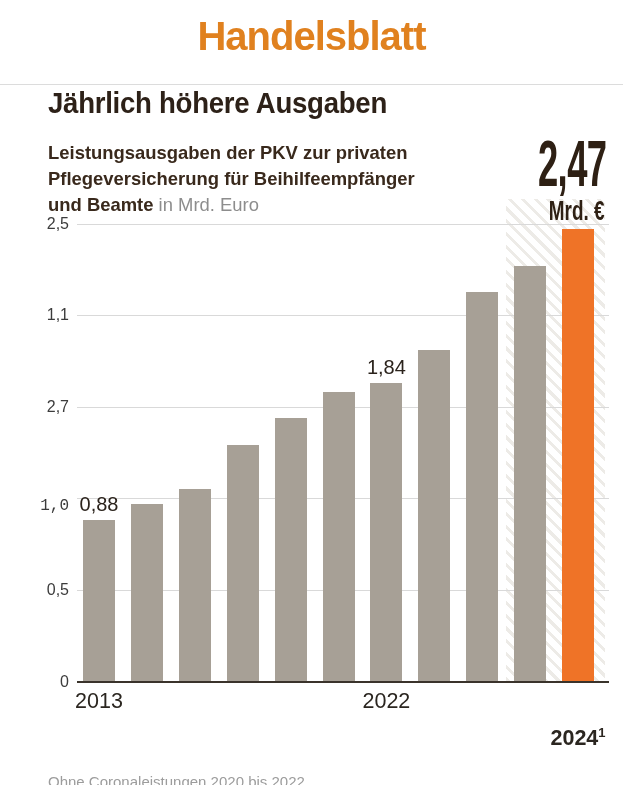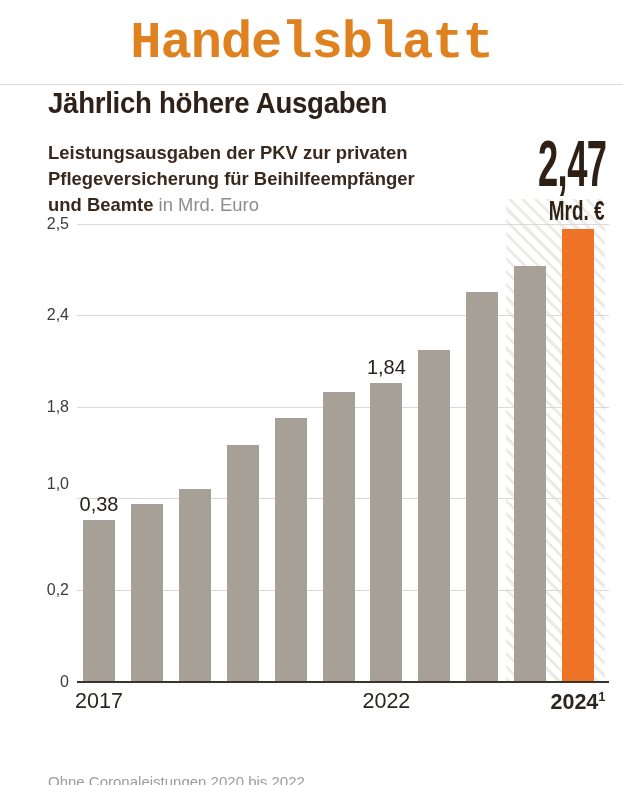--- a/index.html
+++ b/index.html
@@ -2,21 +2,21 @@
 <html><head>
 <meta charset="utf-8">
 <style>
   html,body { margin:0; padding:0; }
   body {
     width:623px; height:785px; background:#ffffff; position:relative;
     font-family:"Liberation Sans", sans-serif; overflow:hidden;
   }
   .logo {
     position:absolute; top:14px; left:0; width:623px; text-align:center;
-    font-family:Liberation Mono, monospace; font-weight:bold; font-size:52px;
+    font-family:Liberation Sans, sans-serif; font-weight:bold; font-size:40px;
     letter-spacing:-1px; color:#e0811f;
   }
   .divider { position:absolute; top:84px; left:0; width:623px; border-top:1px solid #dcdcdc; }
   .title {
     position:absolute; left:48px; top:86px; font-size:30px; font-weight:bold;
     color:#2d2118; letter-spacing:-0.3px; white-space:nowrap;
     transform:scaleX(0.92); transform-origin:left top;
   }
   .subtitle {
     position:absolute; left:48px; top:140px; font-size:19px; line-height:26px;
@@ -76,43 +76,43 @@
 </div>
 
 <div class="big-value">2,47</div>
 <div class="big-unit">Mrd. €</div>
 
 <div id="chart">
   <div class="hatch"></div>
 <div class="gridline" style="top: 224px;"></div>
     <div class="ytick" style="top: 224px;">2,5</div>
     <div class="gridline" style="top: 315.4px;"></div>
-    <div class="ytick" style="top: 315.4px;">2,4</div>
+    <div class="ytick" style="top: 315.4px;">1,1</div>
     <div class="gridline" style="top: 406.8px;"></div>
-    <div class="ytick" style="top: 406.8px;">1,8</div>
+    <div class="ytick" style="top: 406.8px;">2,7</div>
     <div class="gridline" style="top: 498.2px;"></div>
-    <div class="ytick" style="top: 484px;">1,0</div>
+    <div class="ytick" style="top: 506px; font-family: Liberation Mono, monospace;">1,0</div>
     <div class="gridline" style="top: 589.6px;"></div>
-    <div class="ytick" style="top: 589.6px;">0,2</div>
+    <div class="ytick" style="top: 589.6px;">0,5</div>
     <div class="baseline" style="top: 681px;"></div>
     <div class="ytick" style="top: 682px;">0</div>
     <div class="bar" style="left: 83px; top: 520.136px; height: 160.864px; background: rgb(167, 160, 150);"></div>
     <div class="bar" style="left: 130.9px; top: 503.684px; height: 177.316px; background: rgb(167, 160, 150);"></div>
     <div class="bar" style="left: 178.8px; top: 489.06px; height: 191.94px; background: rgb(167, 160, 150);"></div>
     <div class="bar" style="left: 226.7px; top: 445.188px; height: 235.812px; background: rgb(167, 160, 150);"></div>
     <div class="bar" style="left: 274.6px; top: 417.768px; height: 263.232px; background: rgb(167, 160, 150);"></div>
     <div class="bar" style="left: 322.5px; top: 392.176px; height: 288.824px; background: rgb(167, 160, 150);"></div>
     <div class="bar" style="left: 370.4px; top: 383.036px; height: 297.964px; background: rgb(167, 160, 150);"></div>
     <div class="bar" style="left: 418.3px; top: 350.132px; height: 330.868px; background: rgb(167, 160, 150);"></div>
     <div class="bar" style="left: 466.2px; top: 291.636px; height: 389.364px; background: rgb(167, 160, 150);"></div>
     <div class="bar" style="left: 514.1px; top: 266.044px; height: 414.956px; background: rgb(167, 160, 150);"></div>
     <div class="bar" style="left: 562px; top: 229.484px; height: 451.516px; background: rgb(239, 115, 39);"></div>
-    <div class="bar-label" style="left: 99px; top: 493.136px;">0,38</div>
+    <div class="bar-label" style="left: 99px; top: 493.136px;">0,88</div>
     <div class="bar-label" style="left: 386.4px; top: 356.036px;">1,84</div>
-    <div class="xtick" style="left: 99px;">2017</div>
+    <div class="xtick" style="left: 99px;">2013</div>
     <div class="xtick" style="left: 386.4px;">2022</div>
-    <div class="xtick bold" style="left: 578px;">2024<sup>1</sup></div>
+    <div class="xtick bold" style="left: 578px; margin-top: 36px;">2024<sup>1</sup></div>
   </div>
 
 <div class="footer">
   <div>Ohne Coronaleistungen 2020 bis 2022</div>
   
 </div>
 
 </body></html>

